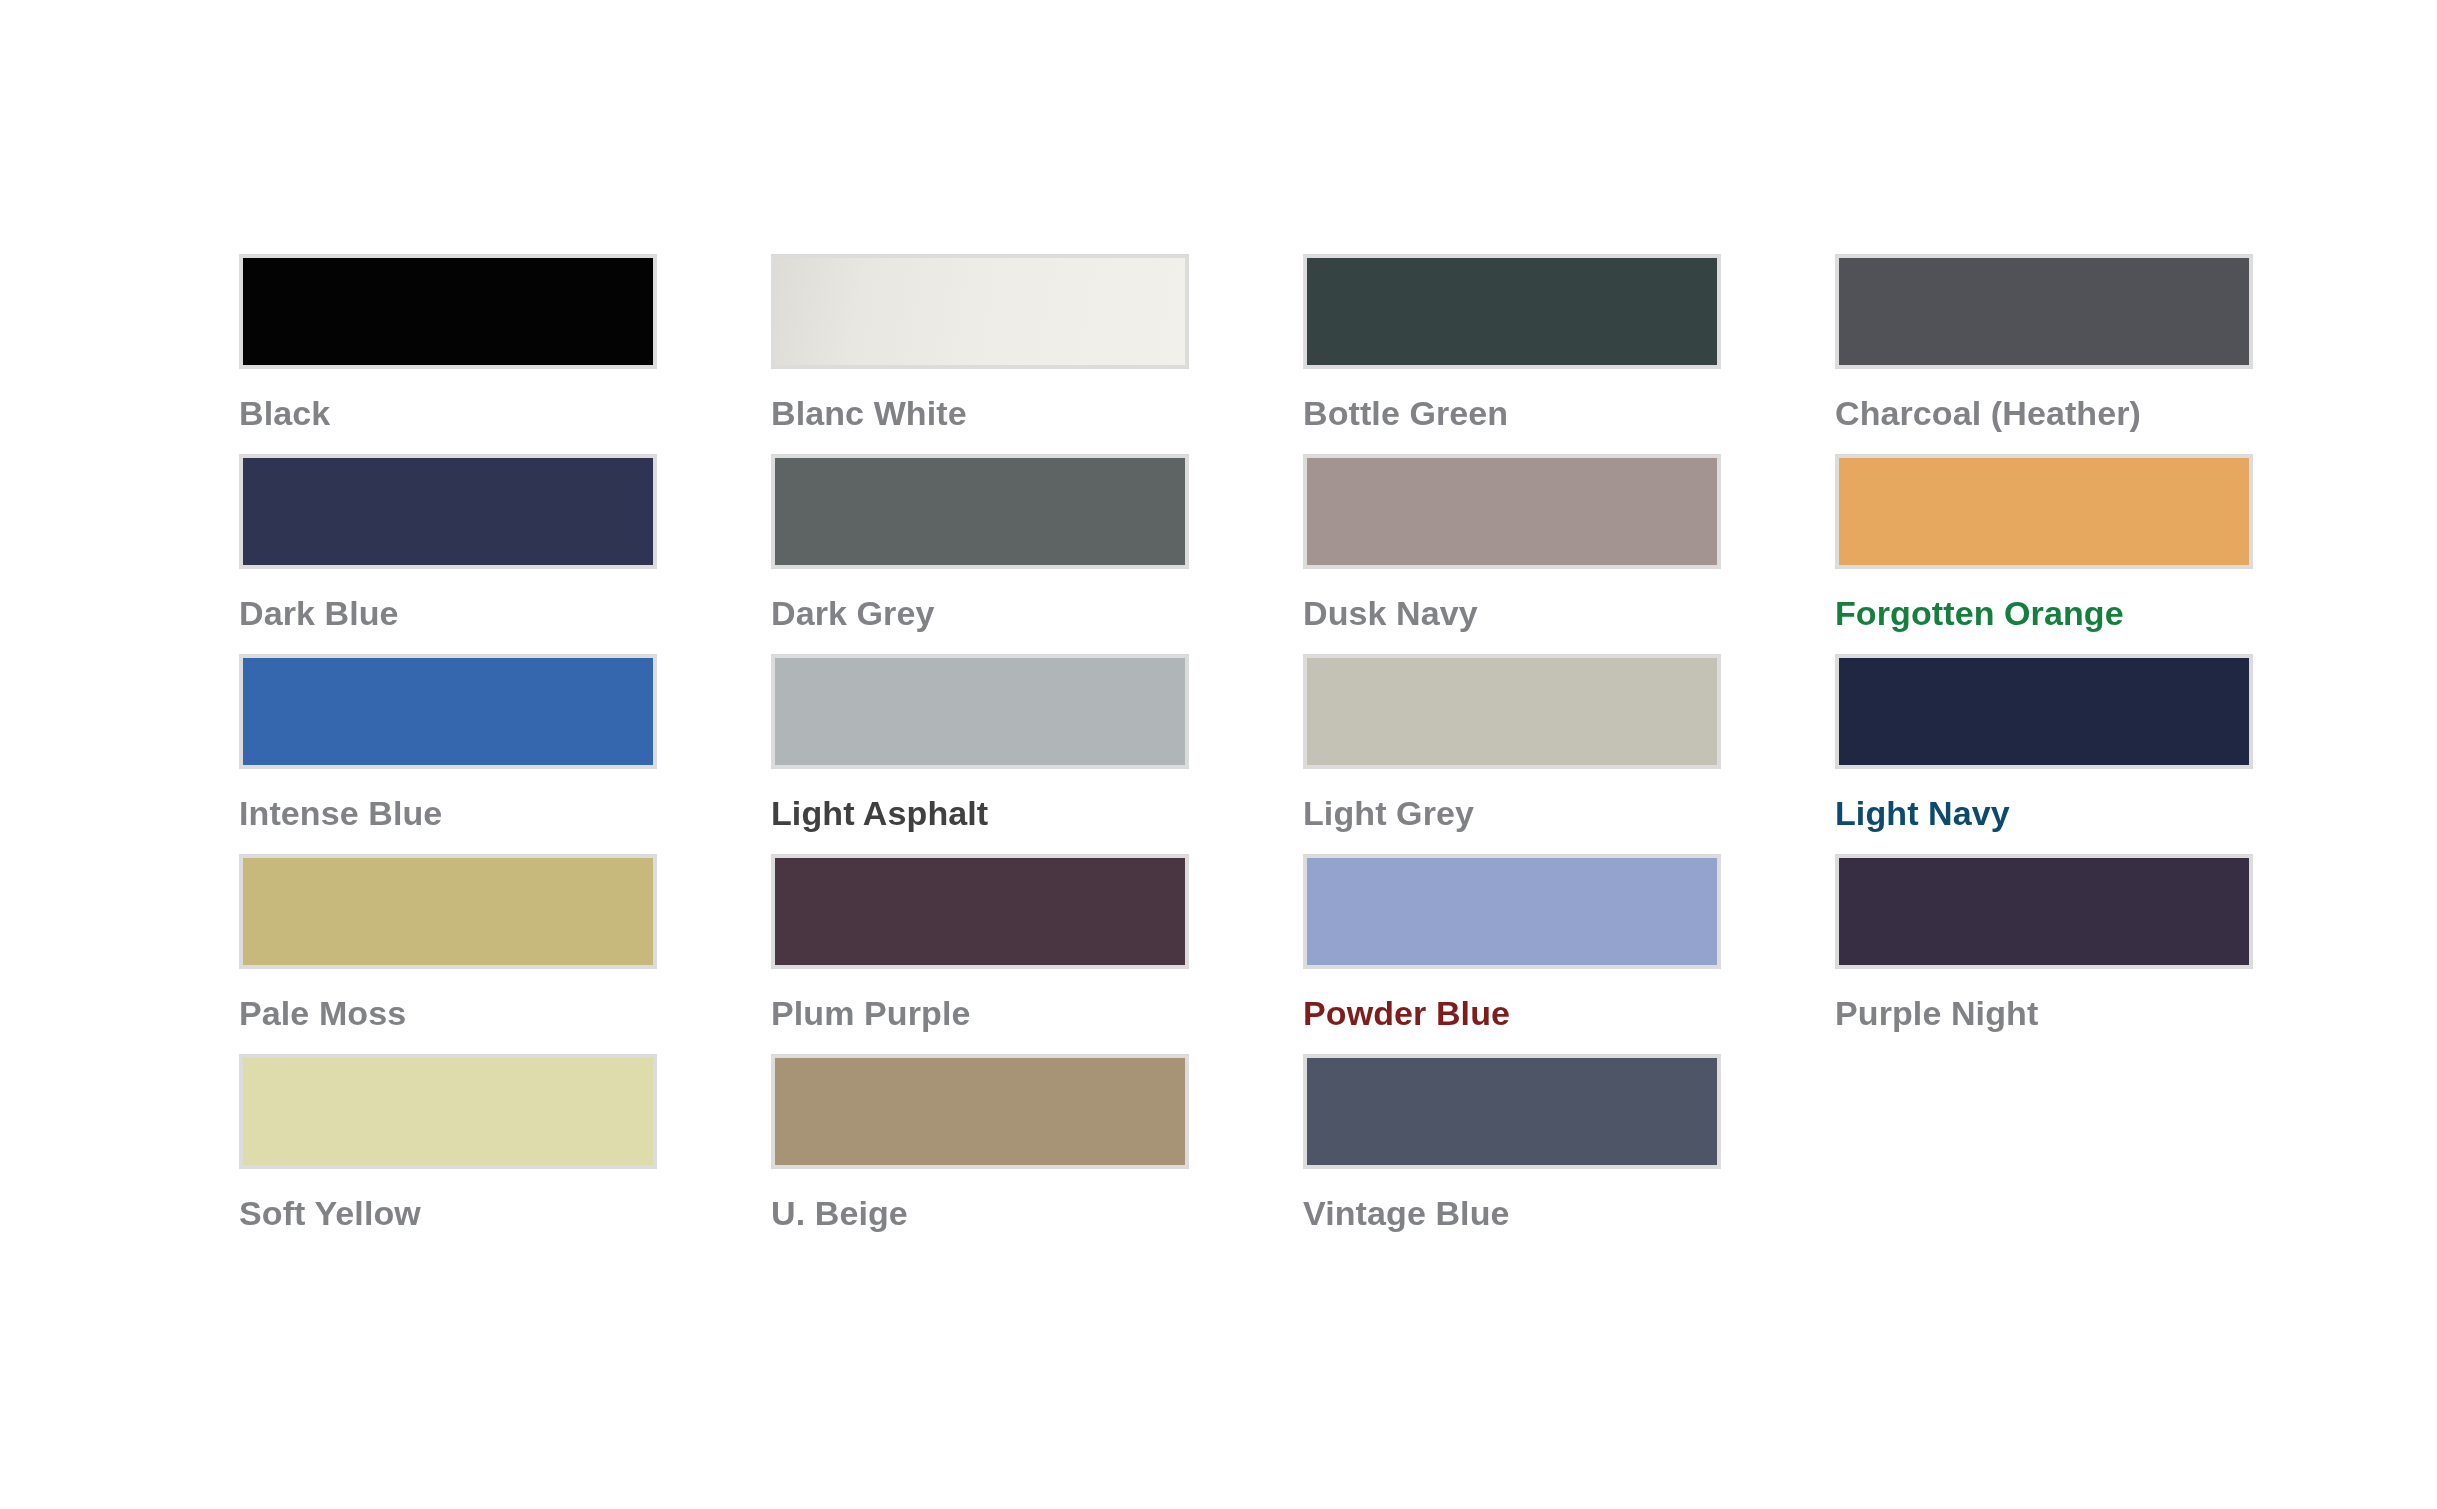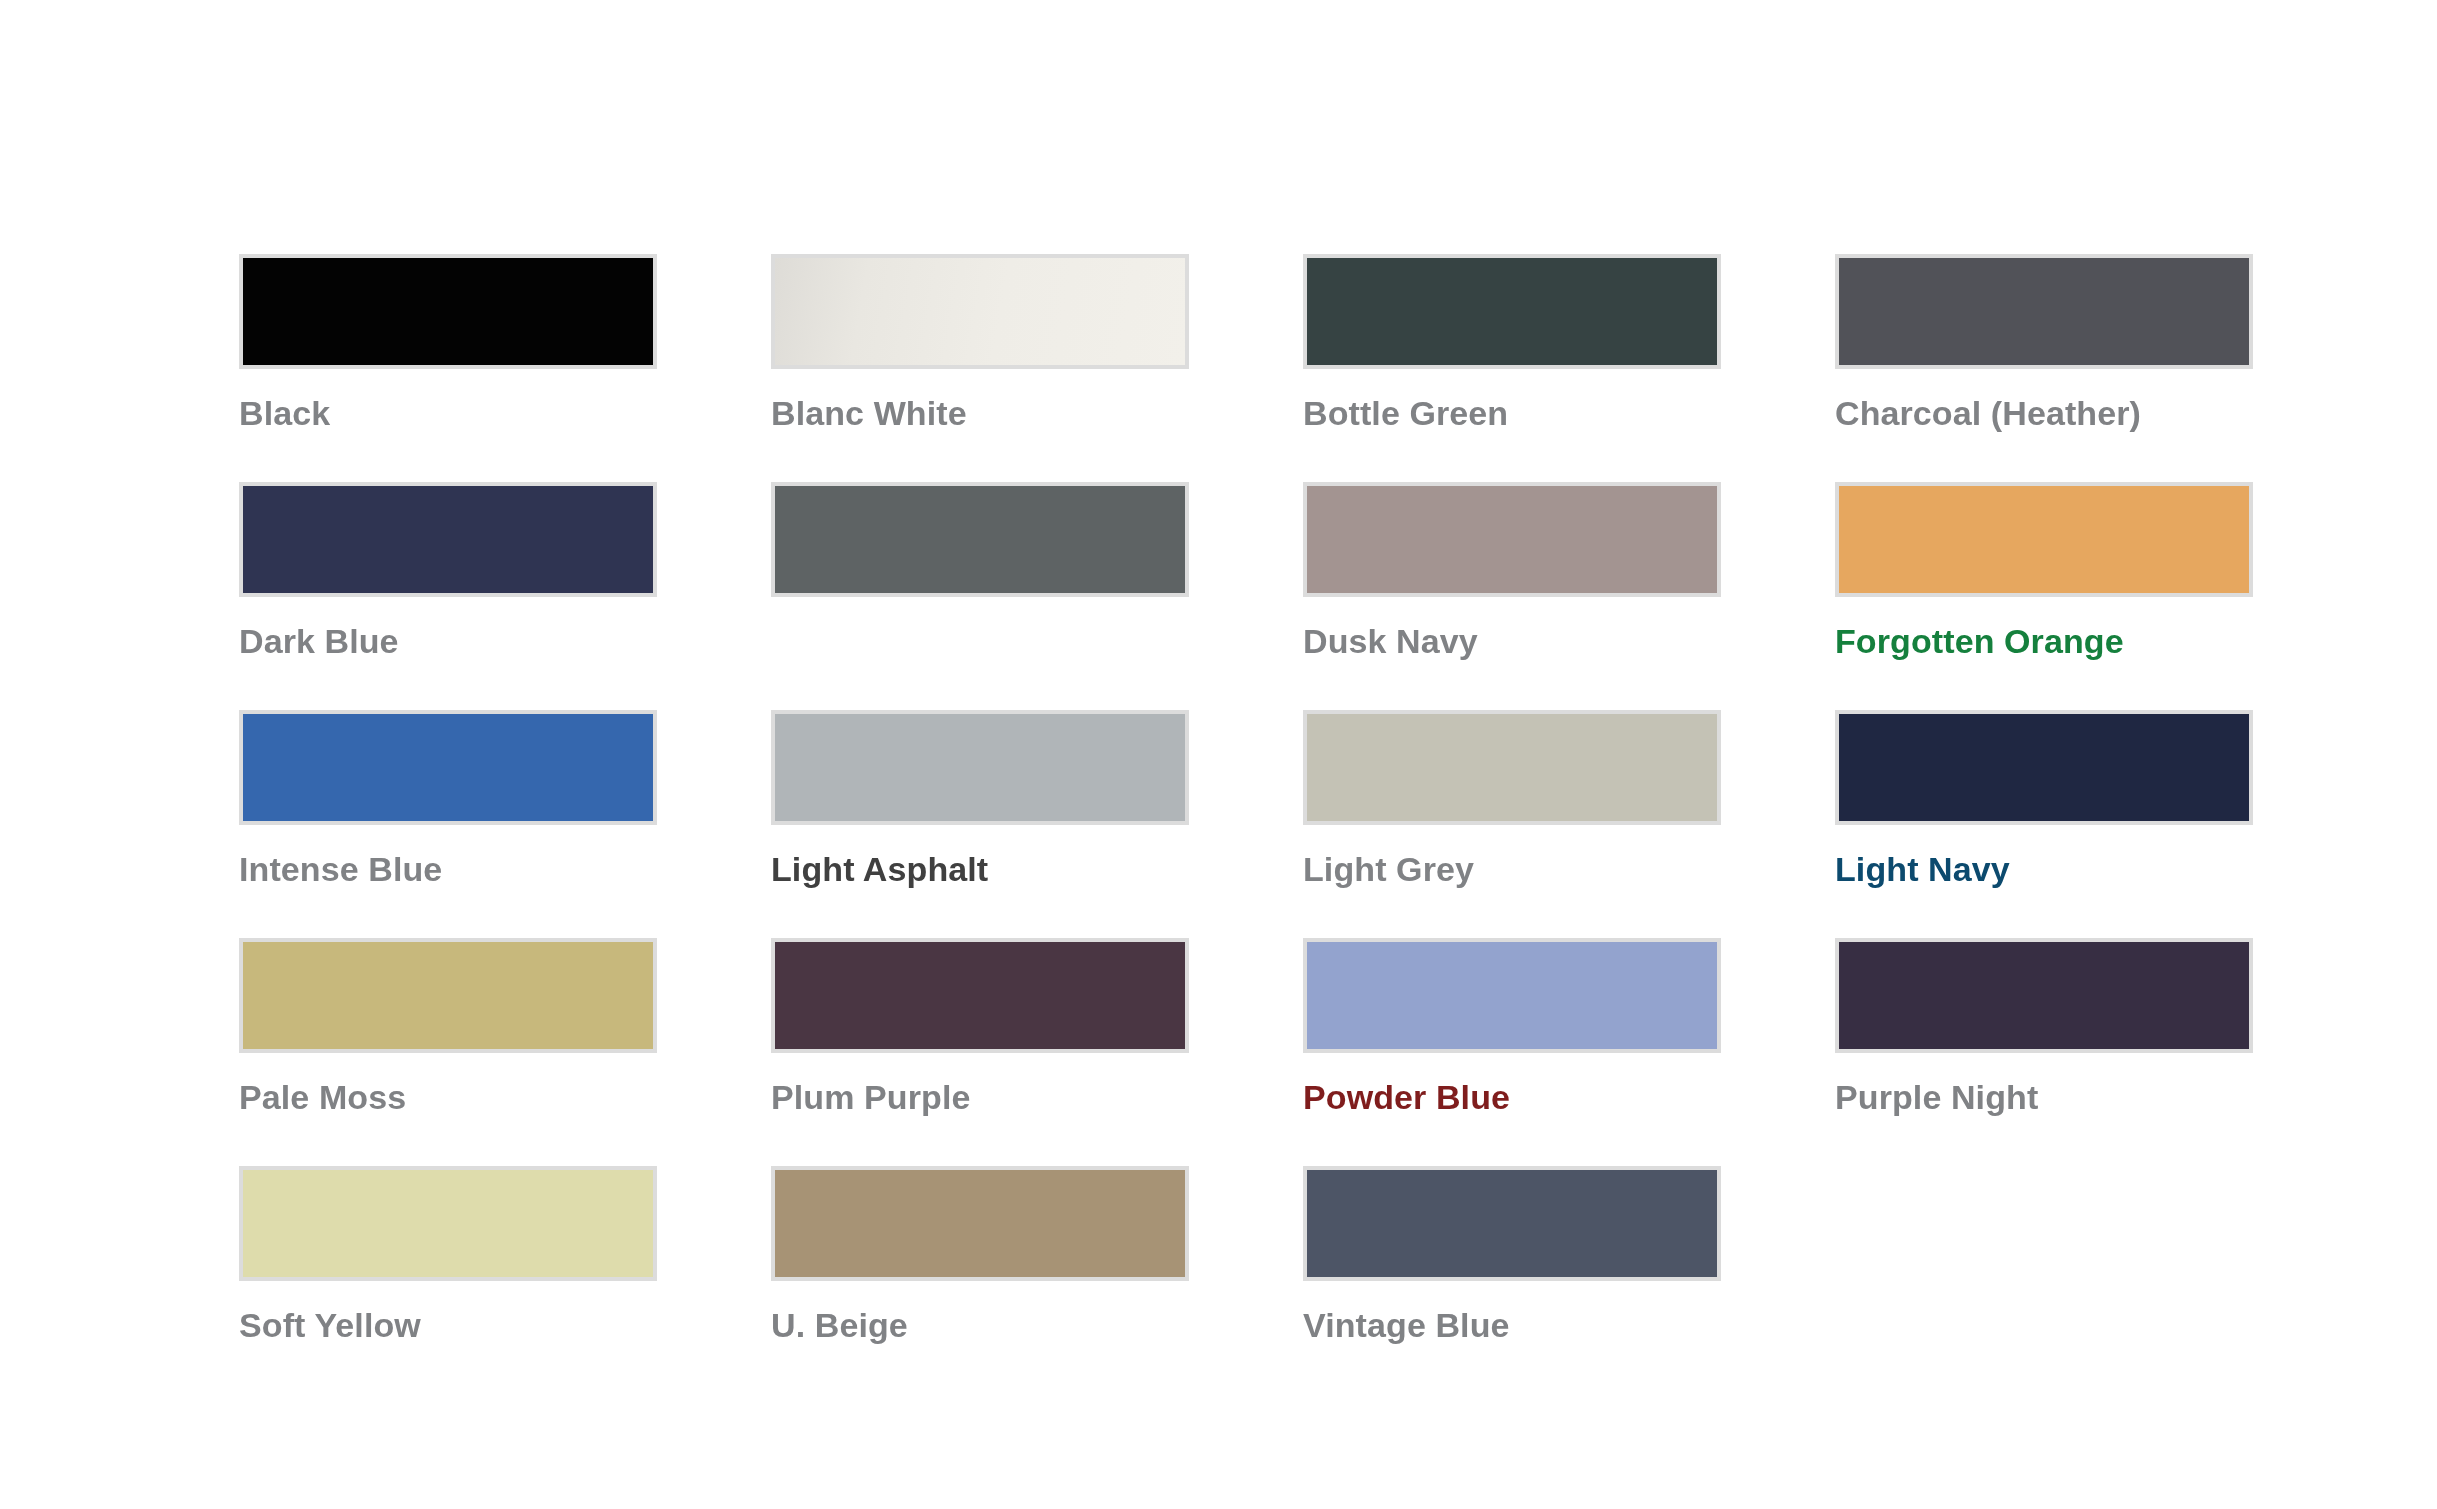--- a/index.html
+++ b/index.html
@@ -25,21 +25,21 @@
 
   .swatch-grid {
     display: grid;
     grid-template-columns: repeat(4, 418px);
     column-gap: 114px;
     row-gap: 0px;
   }
 
   .swatch-cell {
     width: 418px;
-    height: 228px;
+    height: 200px;
     box-sizing: border-box;
   }
 
   .swatch-chip {
     width: 418px;
     height: 115px;
     box-sizing: border-box;
     border: 4.5px solid #dcdcdc;
     background-clip: padding-box;
   }
@@ -92,20 +92,21 @@
       <div class="swatch-cell">
         <div class="swatch-chip" style="border-color: rgb(220, 220, 220);">
           <div class="swatch-chip-fill" style="background: rgb(47, 52, 82);"></div>
         </div>
         <span class="swatch-label" style="color: rgb(128, 130, 133);">Dark Blue</span>
       </div>
       <div class="swatch-cell">
         <div class="swatch-chip" style="border-color: rgb(220, 220, 220);">
           <div class="swatch-chip-fill" style="background: rgb(94, 99, 100);"></div>
         </div>
+        <span class="swatch-label" style="color: rgb(128, 130, 133);">Dark Grey</span>
       </div>
       <div class="swatch-cell">
         <div class="swatch-chip" style="border-color: rgb(220, 220, 220);">
           <div class="swatch-chip-fill" style="background: rgb(163, 148, 145);"></div>
         </div>
         <span class="swatch-label" style="color: rgb(128, 130, 133);">Dusk Navy</span>
       </div>
       <div class="swatch-cell">
         <div class="swatch-chip" style="border-color: rgb(220, 220, 220);">
           <div class="swatch-chip-fill" style="background: rgb(230, 167, 95);"></div>

